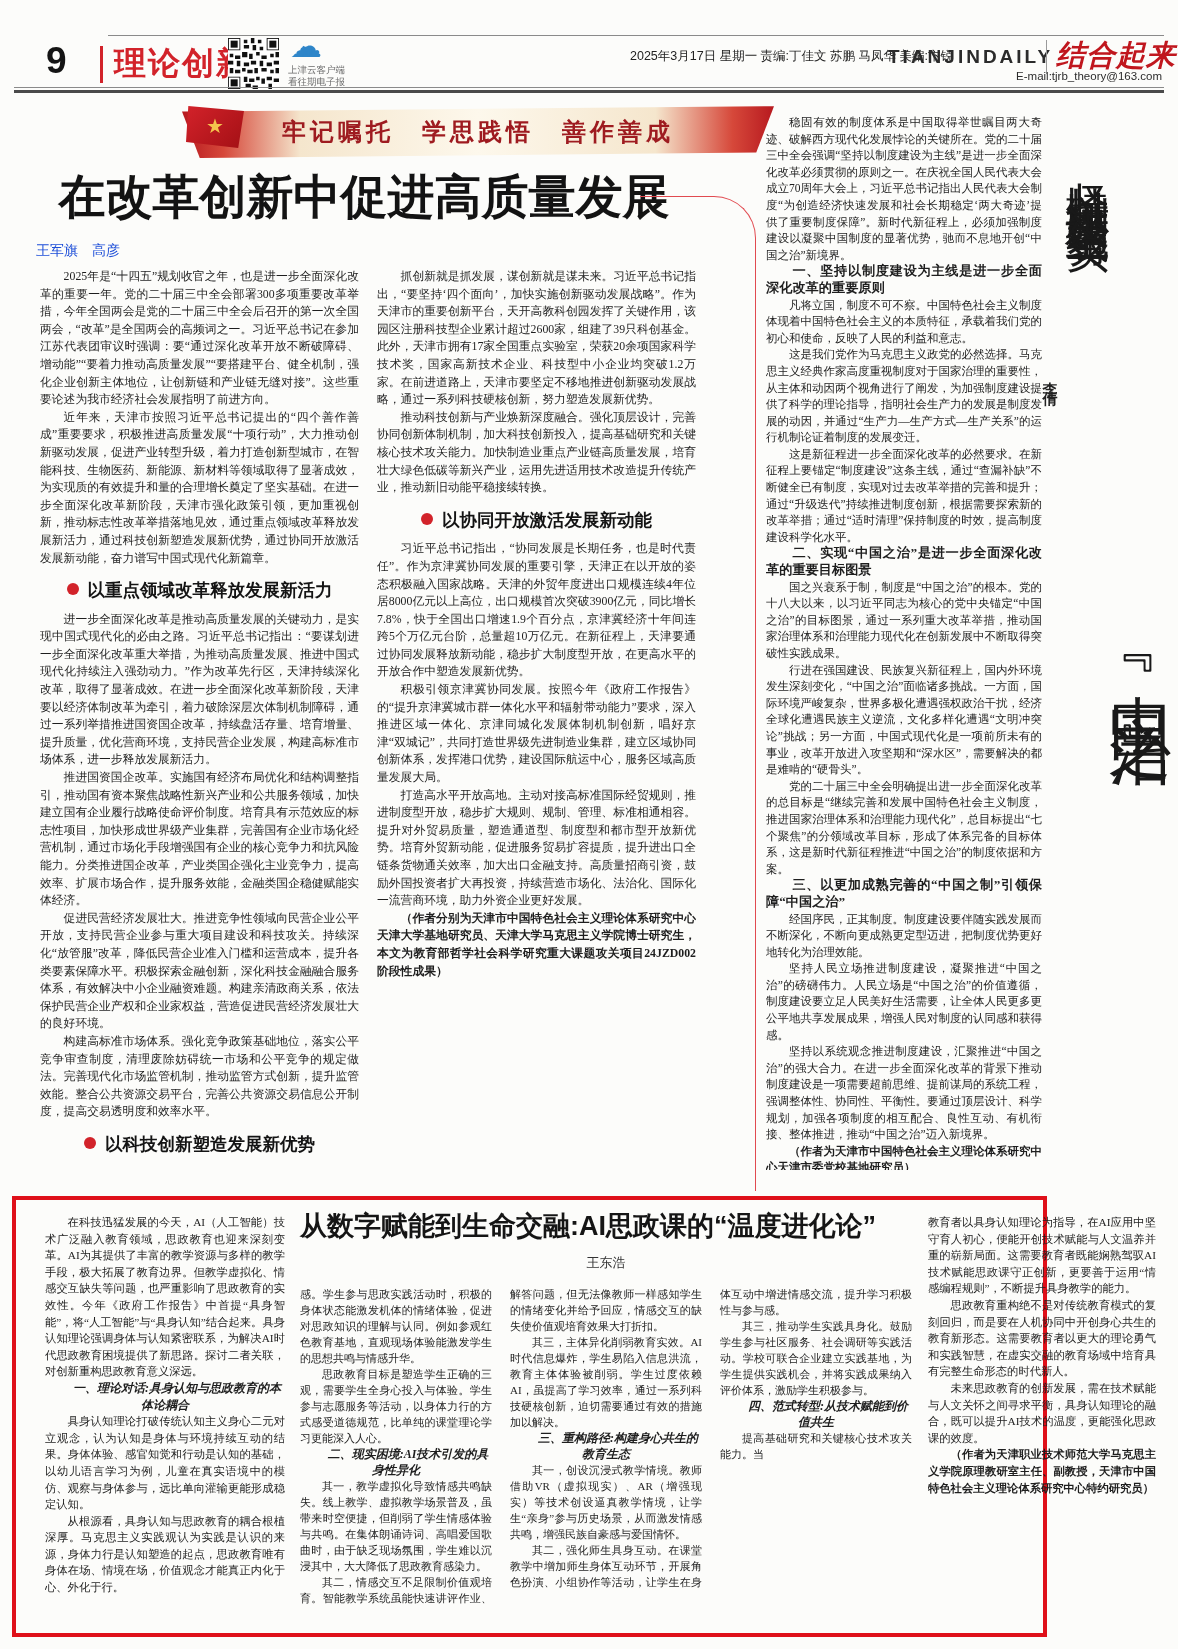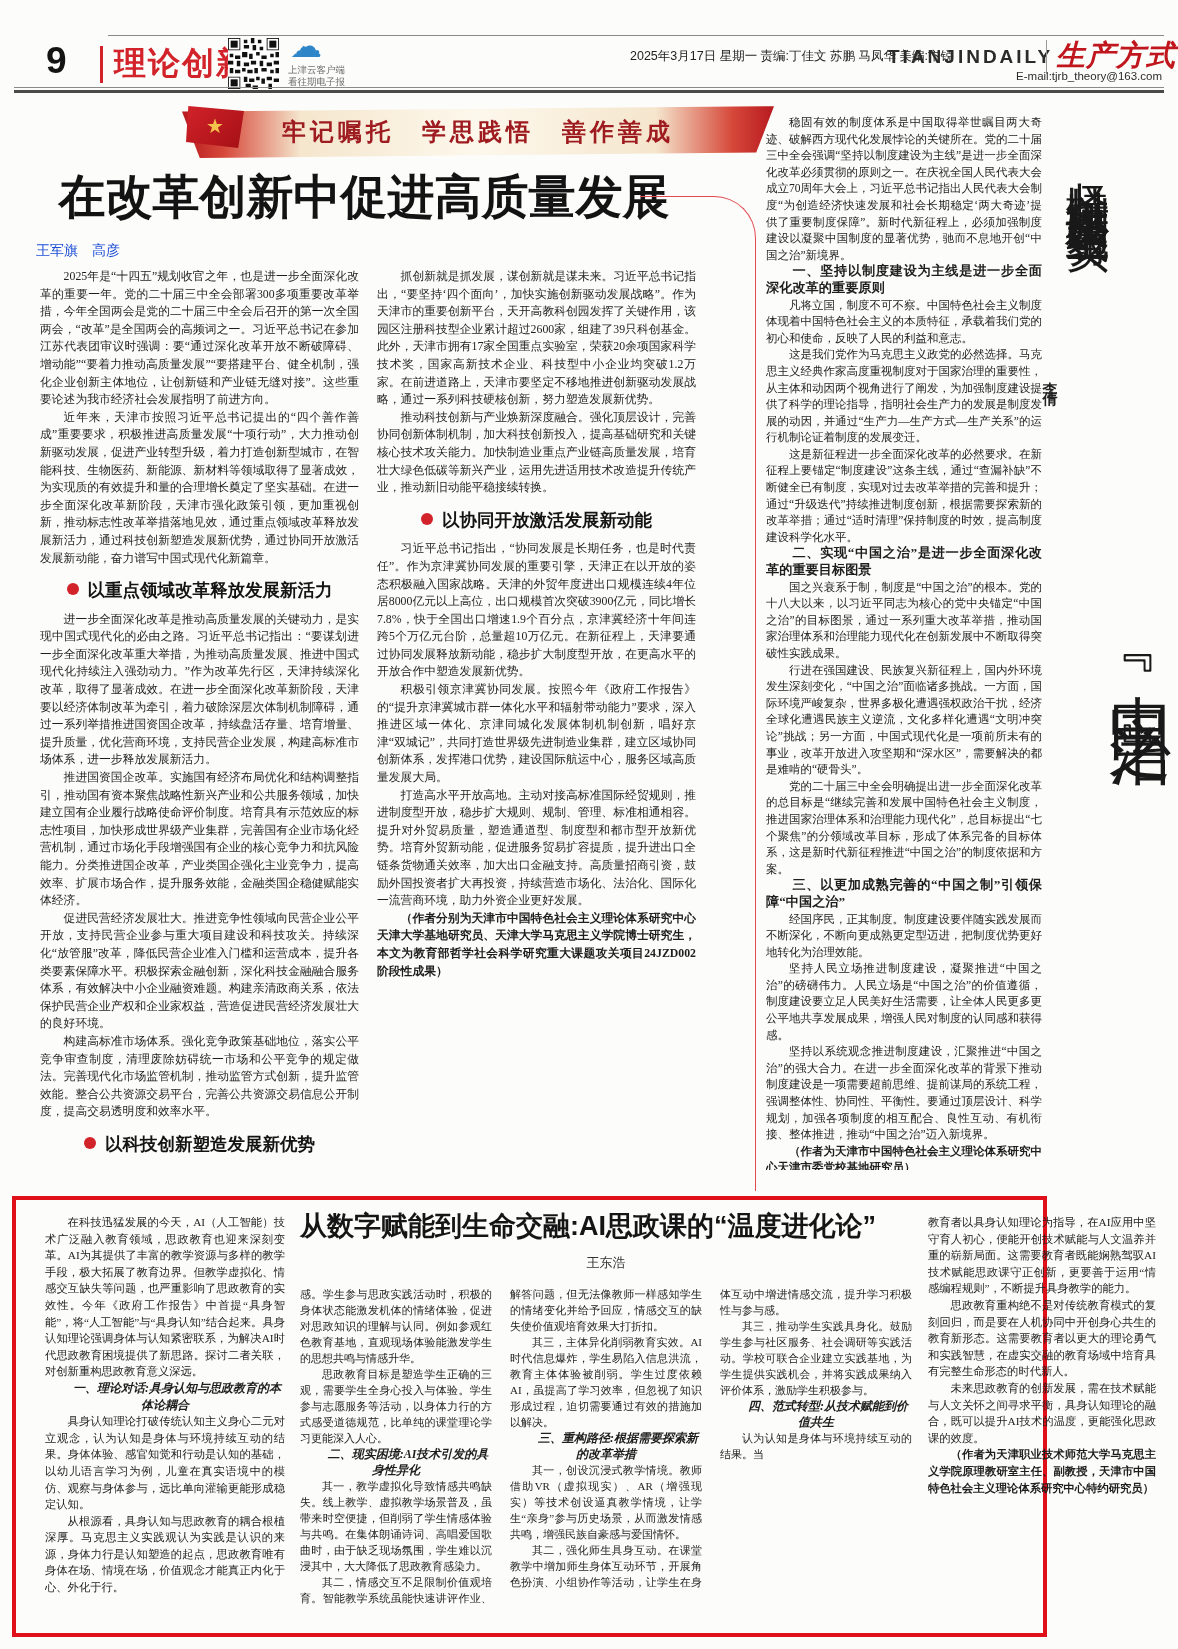--- a/index.html
+++ b/index.html
@@ -115,21 +115,21 @@
     <span class="cloud-char">津</span>
   </div>
   <div class="qr-cap">
     <div>上津云客户端</div>
     <div>看往期电子报</div>
   </div>
 
   <div class="date-line">2025年3月17日 星期一 责编:丁佳文 苏鹏 马凤华 美编:卞锐</div>
   <div class="paper-en">TIANJINDAILY</div>
   <div class="mh-vrule"></div>
-  <div class="paper-cn">生产方式</div>
+  <div class="paper-cn">结合起来</div>
   <div class="email">E-mail:tjrb_theory@163.com</div>
   <div class="mh-line1"></div>
   <div class="mh-line2"></div>
 
   <div class="banner">
     <div class="banner-ribbon"></div>
     <div class="party-flag">
       <span class="party-star">★</span>
     </div>
     <div class="banner-text">牢记嘱托　学思践悟　善作善成</div>
@@ -191,27 +191,27 @@
 
     <div class="b-title">从数字赋能到生命交融:AI思政课的“温度进化论”</div>
     <div class="b-byline">王东浩</div>
 
     <div class="b-col b-mid">
       <p class="no-indent">感。学生参与思政实践活动时，积极的身体状态能激发机体的情绪体验，促进对思政知识的理解与认同。例如参观红色教育基地，直观现场体验能激发学生的思想共鸣与情感升华。</p>
       <p>思政教育目标是塑造学生正确的三观，需要学生全身心投入与体验。学生参与志愿服务等活动，以身体力行的方式感受道德规范，比单纯的课堂理论学习更能深入人心。</p>
       <p class="b-head">二、现实困境:AI技术引发的具身性异化</p>
       <p>其一，教学虚拟化导致情感共鸣缺失。线上教学、虚拟教学场景普及，虽带来时空便捷，但削弱了学生情感体验与共鸣。在集体朗诵诗词、高唱爱国歌曲时，由于缺乏现场氛围，学生难以沉浸其中，大大降低了思政教育感染力。</p>
       <p>其二，情感交互不足限制价值观培育。智能教学系统虽能快速讲评作业、解答问题，但无法像教师一样感知学生的情绪变化并给予回应，情感交互的缺失使价值观培育效果大打折扣。</p>
-      <p>其三，主体异化削弱教育实效。AI时代信息爆炸，学生易陷入信息洪流，教育主体体验被削弱。学生过度依赖AI，虽提高了学习效率，但忽视了知识形成过程，迫切需要通过有效的措施加以解决。</p>
-      <p class="b-head">三、重构路径:根据需要探索新的改革举措</p>
+      <p>其三，主体异化削弱教育实效。AI时代信息爆炸，学生易陷入信息洪流，教育主体体验被削弱。学生过度依赖AI，虽提高了学习效率，通过一系列科技硬核创新，迫切需要通过有效的措施加以解决。</p>
+      <p class="b-head">三、重构路径:构建身心共生的教育生态</p>
       <p>其一，创设沉浸式教学情境。教师借助VR（虚拟现实）、AR（增强现实）等技术创设逼真教学情境，让学生“亲身”参与历史场景，从而激发情感共鸣，增强民族自豪感与爱国情怀。</p>
       <p>其二，强化师生具身互动。在课堂教学中增加师生身体互动环节，开展角色扮演、小组协作等活动，让学生在身体互动中增进情感交流，提升学习积极性与参与感。</p>
       <p>其三，推动学生实践具身化。鼓励学生参与社区服务、社会调研等实践活动。学校可联合企业建立实践基地，为学生提供实践机会，并将实践成果纳入评价体系，激励学生积极参与。</p>
       <p class="b-head">四、范式转型:从技术赋能到价值共生</p>
-      <p>认为认知是身体与环境持续互动的结果。当</p>
+      <p>提高基础研究和关键核心技术攻关能力。当</p>
     </div>
 
     <div class="b-col b-col5">
       <p class="no-indent">教育者以具身认知理论为指导，在AI应用中坚守育人初心，便能开创技术赋能与人文温养并重的崭新局面。这需要教育者既能娴熟驾驭AI技术赋能思政课守正创新，更要善于运用“情感编程规则”，不断提升具身教学的能力。</p>
       <p>思政教育重构绝不是对传统教育模式的复刻回归，而是要在人机协同中开创身心共生的教育新形态。这需要教育者以更大的理论勇气和实践智慧，在虚实交融的教育场域中培育具有完整生命形态的时代新人。</p>
       <p>未来思政教育的创新发展，需在技术赋能与人文关怀之间寻求平衡，具身认知理论的融合，既可以提升AI技术的温度，更能强化思政课的效度。</p>
       <p class="attr">（作者为天津职业技术师范大学马克思主义学院原理教研室主任、副教授，天津市中国特色社会主义理论体系研究中心特约研究员）</p>
     </div>
   </div>
 

